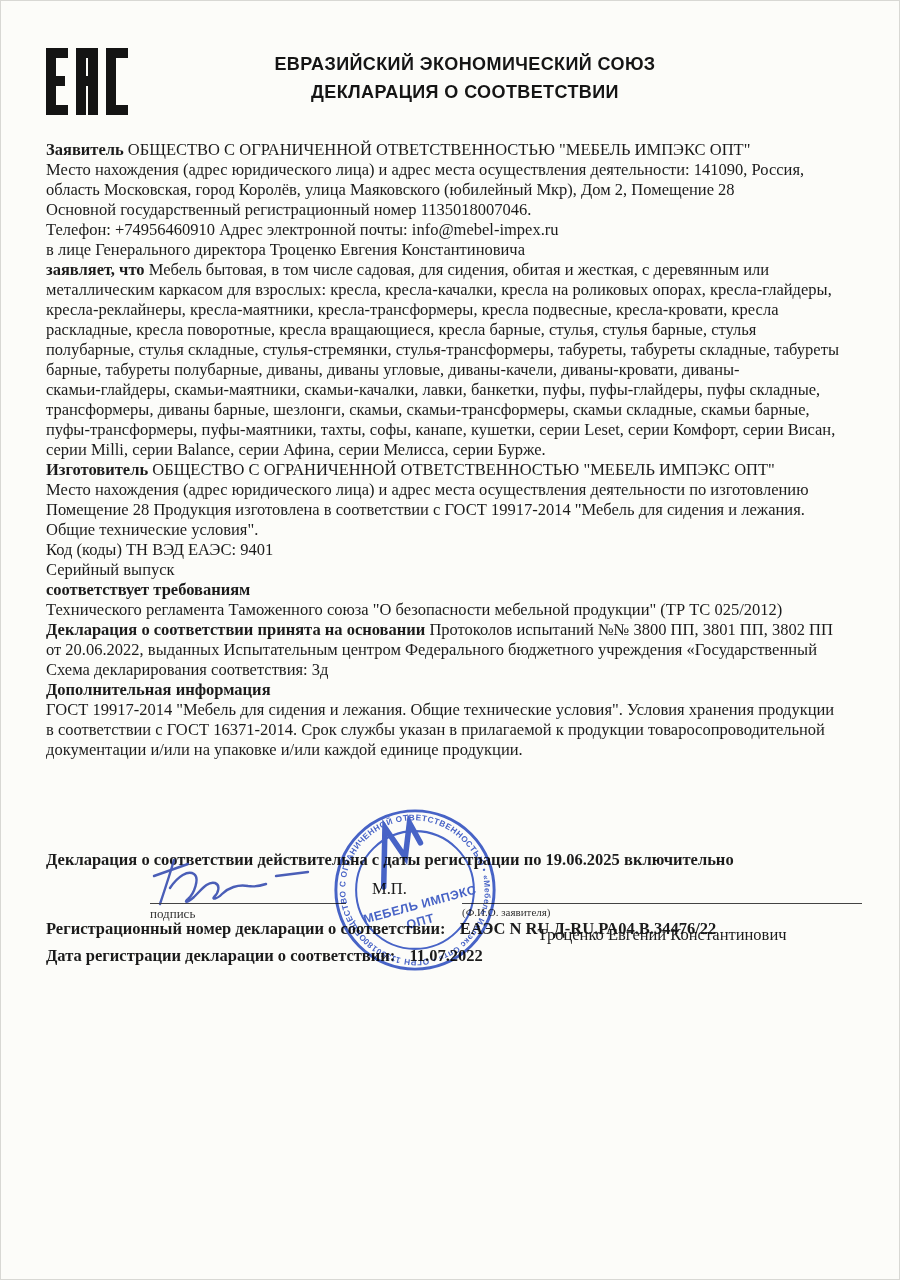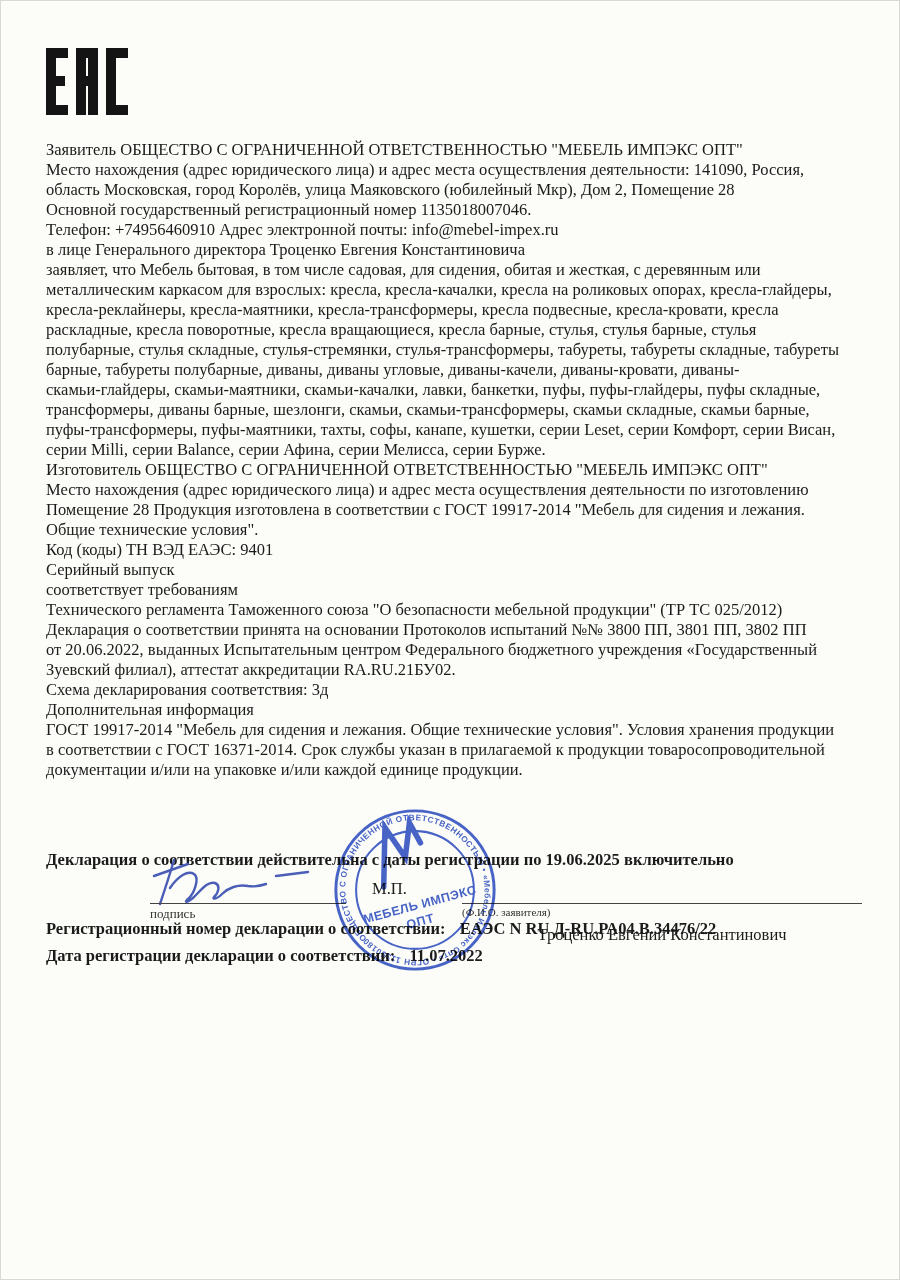--- a/index.html
+++ b/index.html
@@ -18,21 +18,21 @@
     text-align:center; font-family:"Liberation Sans","DejaVu Sans",sans-serif;
     font-weight:bold; font-size:18px; letter-spacing:.4px; color:#151515;
   }
   .doc-header .hline{height:28px; line-height:28px;}
   
   .doc-body{
     position:absolute; left:46px; top:140px; width:830px;
     font-size:16.5px; line-height:20px; white-space:nowrap;
   }
   .bline{height:20px;}
-  .b{font-weight:normal;}
+  .b{font-weight:bold;}
   .validity{
     position:absolute; left:46px; top:830px; width:830px;
     font-weight:bold; font-size:16.5px;margin-top:20px;
   }
   
   .sig-squiggle{position:absolute; left:148px; top:848px; width:205px; height:60px;}
   .sig-line{position:absolute; left:150px; top:903px; width:196px; border-bottom:1.5px solid #444;}
   .sig-caption{position:absolute; left:150px; top:906px; width:196px; text-align:left; font-size:13px; color:#333;}
   .mp-label{position:absolute; left:372px; top:879px; font-size:16.5px;}
   .fio-name{position:absolute; left:462px; top:925px; width:400px; text-align:center; font-size:16.5px;}
@@ -62,20 +62,24 @@
       <rect x="42" y="0" width="10" height="67"></rect>
       <rect x="30" y="0" width="22" height="10"></rect>
       <rect x="30" y="28" width="22" height="10"></rect>
 
       <rect x="60" y="0" width="10" height="67"></rect>
       <rect x="60" y="0" width="22" height="10"></rect>
       <rect x="60" y="57" width="22" height="10"></rect>
     </g>
   </svg>
 
+  <div class="doc-header">
+    <div class="hline">ЕВРАЗИЙСКИЙ ЭКОНОМИЧЕСКИЙ СОЮЗ</div>
+    <div class="hline">ДЕКЛАРАЦИЯ О СООТВЕТСТВИИ</div>
+  </div>
 
   <div class="doc-body">
       <div class="bline"><span class="b">Заявитель</span> ОБЩЕСТВО С ОГРАНИЧЕННОЙ ОТВЕТСТВЕННОСТЬЮ "МЕБЕЛЬ ИМПЭКС ОПТ"</div>
       <div class="bline">Место нахождения (адрес юридического лица) и адрес места осуществления деятельности: 141090, Россия,</div>
       <div class="bline">область Московская, город Королёв, улица Маяковского (юбилейный Мкр), Дом 2, Помещение 28</div>
       <div class="bline">Основной государственный регистрационный номер 1135018007046.</div>
       <div class="bline">Телефон: +74956460910 Адрес электронной почты: info@mebel-impex.ru</div>
       <div class="bline">в лице Генерального директора Троценко Евгения Константиновича</div>
       <div class="bline"><span class="b">заявляет, что</span> Мебель бытовая, в том числе садовая, для сидения, обитая и жесткая, с деревянным или</div>
       <div class="bline">металлическим каркасом для взрослых: кресла, кресла-качалки, кресла на роликовых опорах, кресла-глайдеры,</div>
@@ -90,21 +94,20 @@
       <div class="bline"><span class="b">Изготовитель</span> ОБЩЕСТВО С ОГРАНИЧЕННОЙ ОТВЕТСТВЕННОСТЬЮ "МЕБЕЛЬ ИМПЭКС ОПТ"</div>
       <div class="bline">Место нахождения (адрес юридического лица) и адрес места осуществления деятельности по изготовлению</div>
       <div class="bline">Помещение 28 Продукция изготовлена в соответствии с ГОСТ 19917-2014 "Мебель для сидения и лежания.</div>
       <div class="bline">Общие технические условия".</div>
       <div class="bline">Код (коды) ТН ВЭД ЕАЭС: 9401</div>
       <div class="bline">Серийный выпуск</div>
       <div class="bline"><span class="b">соответствует требованиям</span></div>
       <div class="bline">Технического регламента Таможенного союза "О безопасности мебельной продукции" (ТР ТС 025/2012)</div>
       <div class="bline"><span class="b">Декларация о соответствии принята на основании</span> Протоколов испытаний №№ 3800 ПП, 3801 ПП, 3802 ПП</div>
       <div class="bline">от 20.06.2022, выданных Испытательным центром Федерального бюджетного учреждения «Государственный</div>
-      <div class="bline">Зуевский филиал), аттестат аккредитации RA.RU.21БУ02.</div>
       <div class="bline">Схема декларирования соответствия: 3д</div>
       <div class="bline"><span class="b">Дополнительная информация</span></div>
       <div class="bline">ГОСТ 19917-2014 "Мебель для сидения и лежания. Общие технические условия". Условия хранения продукции</div>
       <div class="bline">в соответствии с ГОСТ 16371-2014. Срок службы указан в прилагаемой к продукции товаросопроводительной</div>
       <div class="bline">документации и/или на упаковке и/или каждой единице продукции.</div>
     </div>
 
   <div class="validity">Декларация о соответствии действительна с даты регистрации по 19.06.2025 включительно</div>
 
   <svg class="sig-squiggle" viewBox="0 0 205 60" aria-hidden="true">

